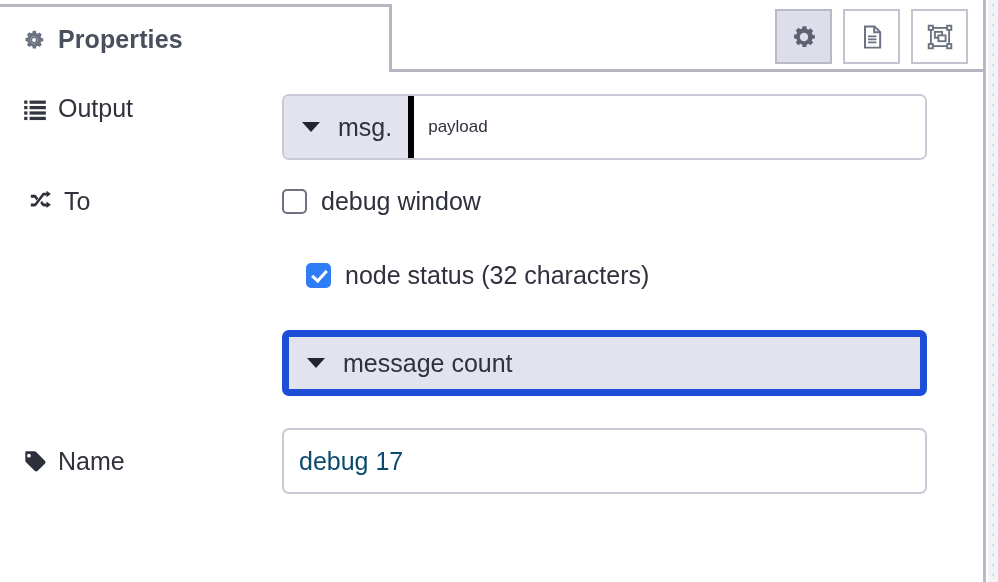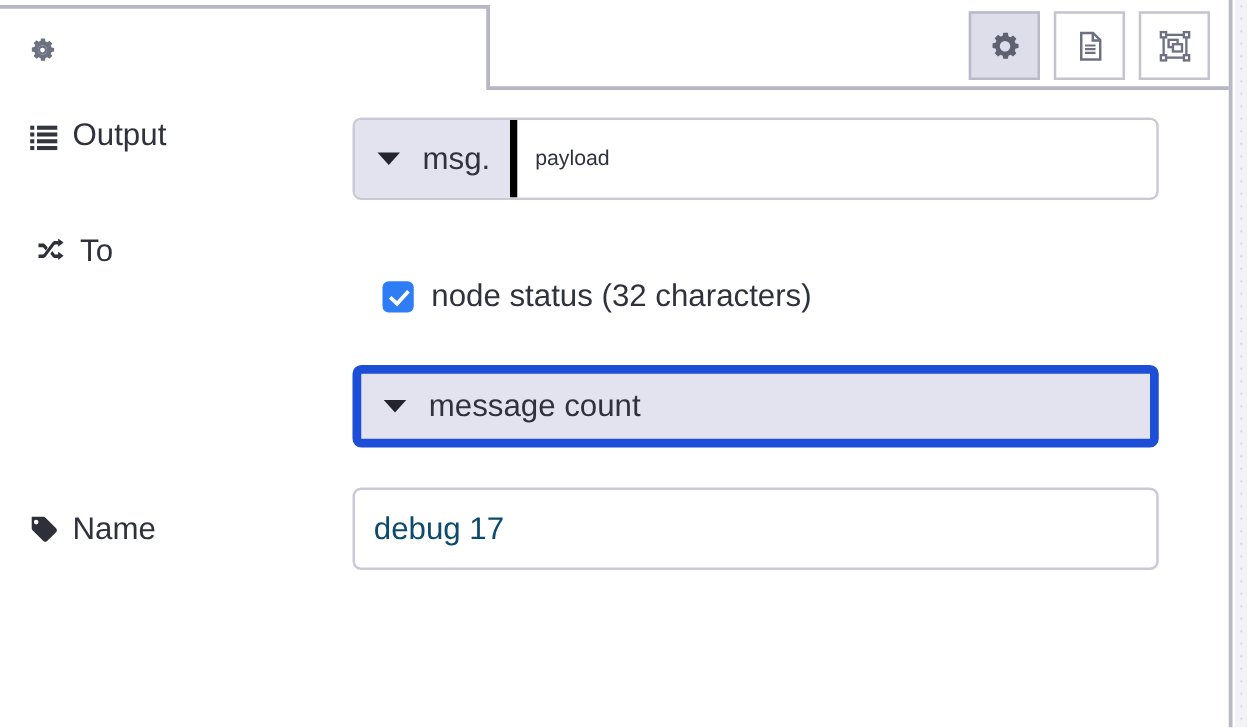--- a/index.html
+++ b/index.html
@@ -295,20 +295,21 @@
     <div class="tabbar-underline"></div>
 
     <div class="tab">
       <span class="tab-icon">
         <svg viewBox="0 0 24 24" width="24" height="24" aria-hidden="true">
           <path fill="#6d7282" d="M12 8.4a3.6 3.6 0 1 0 0 7.2 3.6 3.6 0 0 0 0-7.2zm0 5.5a1.9 1.9 0 1 1 0-3.8 1.9 1.9 0 0 1 0 3.8z"></path>
           <path fill="#6d7282" d="M20.3 13.6l-.05-.4c-.03-.27-.04-.54-.04-.8l.09-1.18 1.82-1.34-1.6-3.06-2.2.62a7.6 7.6 0 0 0-1.9-1.12l-.5-2.22h-3.84l-.5 2.22c-.68.27-1.32.64-1.9 1.12l-2.2-.62-1.6 3.06L7.7 11.2l-.05 1.2.05 1.2-1.82 1.34 1.6 3.06 2.2-.62c.58.48 1.22.85 1.9 1.12l.5 2.22h3.84l.5-2.22a7.6 7.6 0 0 0 1.9-1.12l2.2.62 1.6-3.06-1.82-1.34z" opacity="0"></path>
           <path fill="#6d7282" d="M21.3 10.4l-2.05-.35a7.4 7.4 0 0 0-.62-1.5l1.2-1.7-2.28-2.28-1.7 1.2a7.4 7.4 0 0 0-1.5-.62L13.99 2.7h-3.22l-.35 2.05c-.53.15-1.03.36-1.5.62l-1.7-1.2-2.28 2.28 1.2 1.7c-.26.47-.47.97-.62 1.5l-2.05.35v3.22l2.05.35c.15.53.36 1.03.62 1.5l-1.2 1.7 2.28 2.28 1.7-1.2c.47.26.97.47 1.5.62l.35 2.05h3.22l.35-2.05c.53-.15 1.03-.36 1.5-.62l1.7 1.2 2.28-2.28-1.2-1.7c.26-.47.47-.97.62-1.5l2.05-.35v-3.22zM12 15.6a3.6 3.6 0 1 1 0-7.2 3.6 3.6 0 0 1 0 7.2z"></path>
         </svg>
       </span>
+      <span class="tab-label">Properties</span>
     </div>
 
     <div class="tool-buttons">
       <div class="tool-btn active">
         <span>
           <svg viewBox="0 0 24 24" width="28" height="28" aria-hidden="true">
             <path fill="#5d6170" d="M21.3 10.4l-2.05-.35a7.4 7.4 0 0 0-.62-1.5l1.2-1.7-2.28-2.28-1.7 1.2a7.4 7.4 0 0 0-1.5-.62L13.99 2.7h-3.22l-.35 2.05c-.53.15-1.03.36-1.5.62l-1.7-1.2-2.28 2.28 1.2 1.7c-.26.47-.47.97-.62 1.5l-2.05.35v3.22l2.05.35c.15.53.36 1.03.62 1.5l-1.2 1.7 2.28 2.28 1.7-1.2c.47.26.97.47 1.5.62l.35 2.05h3.22l.35-2.05c.53-.15 1.03-.36 1.5-.62l1.7 1.2 2.28-2.28-1.2-1.7c.26-.47.47-.97.62-1.5l2.05-.35v-3.22zM12 15.6a3.6 3.6 0 1 1 0-7.2 3.6 3.6 0 0 1 0 7.2z"></path>
           </svg>
         </span>
       </div>
@@ -371,20 +372,24 @@
         <span class="lbl-icon">
           <svg viewBox="0 0 24 24" width="26" height="26" aria-hidden="true">
             <path fill="#2d2f3a" d="M2.6 6.3h3.1c1 0 1.6.4 2.3 1.3l1.4 1.9-1.5 2-1.4-1.9c-.3-.4-.5-.5-.9-.5H2.6zM2.6 14.4h3.1c.4 0 .6-.1.9-.5l6.1-8.2c.7-.9 1.3-1.3 2.3-1.3h2.4v2.6h-2.3c-.4 0-.6.1-.9.5l-6.1 8.2c-.7.9-1.3 1.3-2.3 1.3H2.6zM14.7 14.4h2.7v2.6h-2.4c-1 0-1.6-.4-2.3-1.3l-1.4-1.9 1.5-2 1.4 1.9c.2.4.4.6.5.7z"></path>
             <path fill="#2d2f3a" d="M17.1 2.6l4 3-4 3zM17.1 12.4l4 3-4 3z"></path>
           </svg>
         </span>
         <span class="lbl-text">To</span>
       </div>
       <div class="row-field">
 
+        <div class="check-row">
+          <span class="cbox"></span>
+          <span class="check-label">debug window</span>
+        </div>
 
 
         <div class="check-row" style="margin-top:36px;padding-left:24px;">
           <span class="cbox checked"></span>
           <span class="check-label">node status (32 characters)</span>
         </div>
 
         <div class="dropdown" style="margin-top:36px;">
           <span class="caret"></span>
           <span class="dd-text">message count</span>

